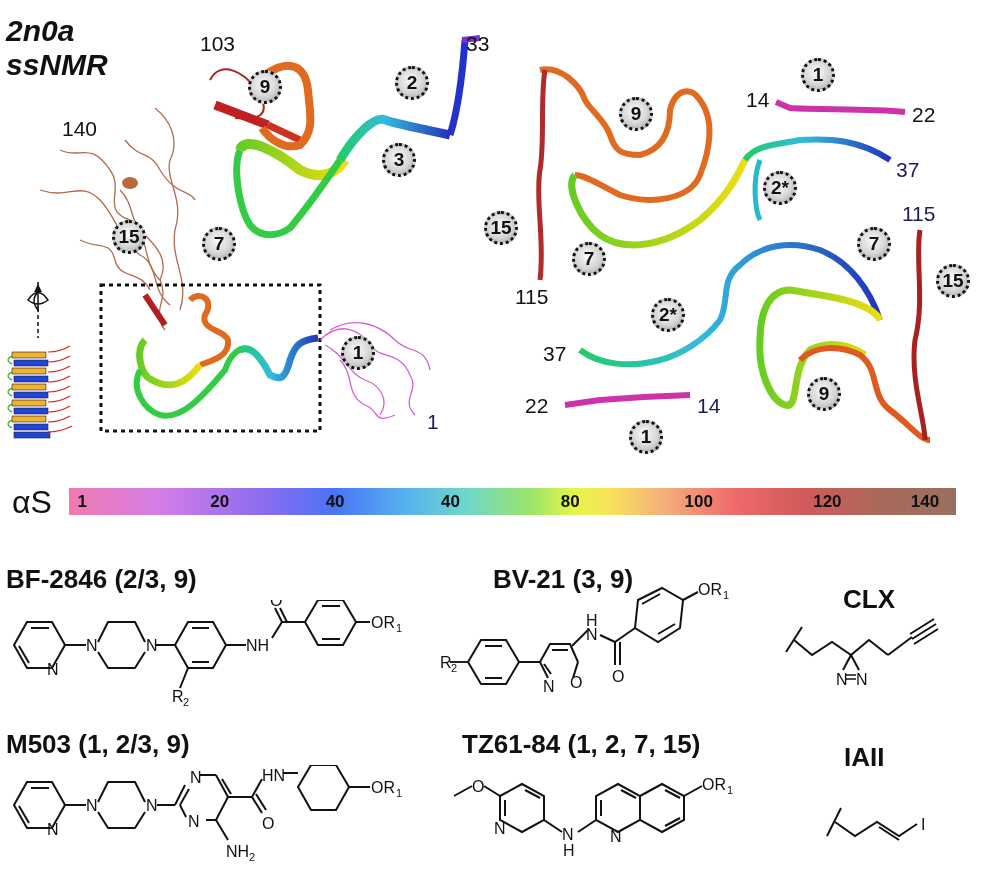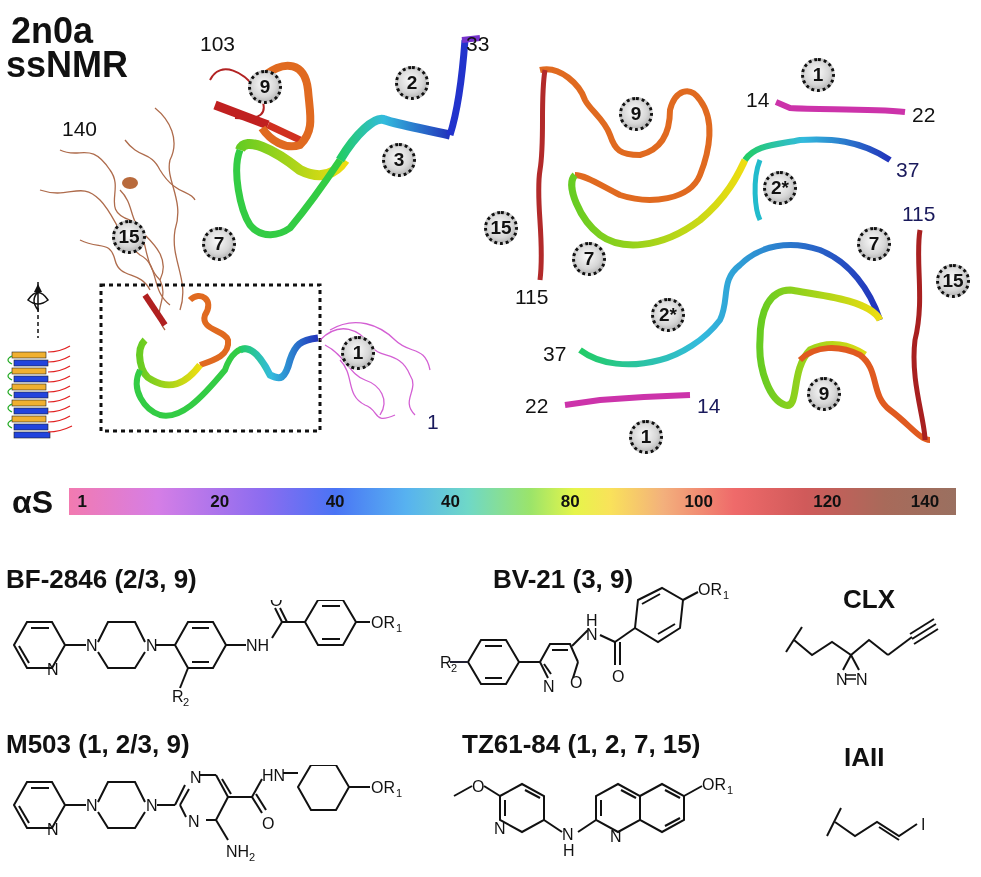--- a/index.html
+++ b/index.html
@@ -1,26 +1,26 @@
 <!DOCTYPE html>
 <html><head>
 <meta charset="utf-8">
 <style>
   html,body{margin:0;padding:0;background:#fff;}
   body{width:981px;height:877px;position:relative;overflow:hidden;font-family:"Liberation Sans",sans-serif;color:#111;}
   .abs{position:absolute;}
-  .title{font-weight:bold;font-size:36px;line-height:34px;text-align:center;color:#111;}
+  .title{font-weight:bold;font-size:30px;line-height:34px;color:#111;font-style:italic;}
   .num{font-size:21px;color:#111;}
   .num.blue{color:#1a1a5c;}
   .badge{position:absolute;width:34px;height:34px;border-radius:50%;
     background:radial-gradient(circle at 45% 40%,#fafafa 0%,#d6d6d6 55%,#9a9a9a 100%);
     border:3px dotted #111;box-sizing:border-box;display:flex;align-items:center;justify-content:center;
     font-weight:bold;font-size:19px;color:#111;}
   svg.full{position:absolute;left:0;top:0;}
-  .cbar-label{position:absolute;font-weight:bold;font-size:32px;left:12px;top:484px;}
+  .cbar-label{position:absolute;font-weight:normal;font-size:32px;left:12px;top:484px;}
   .cbar{position:absolute;left:69px;top:488px;width:887px;height:27px;
     background:linear-gradient(90deg,#f27ab0 0%,#d57ee6 10%,#8b6cf0 22%,#4a74f5 30%,#57b2f0 38%,#6fd8c7 45%,#9be46a 52%,#e6f54a 57%,#f9e25a 61%,#f3b07c 67%,#ef6a6a 75%,#d05a5a 83%,#a86a5a 92%,#9a7060 100%);}
   .cbar-tick{position:absolute;top:0;height:27px;line-height:27px;font-weight:bold;font-size:17px;color:#111;transform:translateX(-50%);}
   .cmpd-title{position:absolute;font-weight:bold;font-size:26px;color:#111;white-space:nowrap;}
   .chem{position:absolute;}
   .chem text{font-family:"Liberation Sans",sans-serif;font-size:16px;fill:#111;}
   .chem .sub{font-size:11px;}
 </style>
 </head>
 <body>

